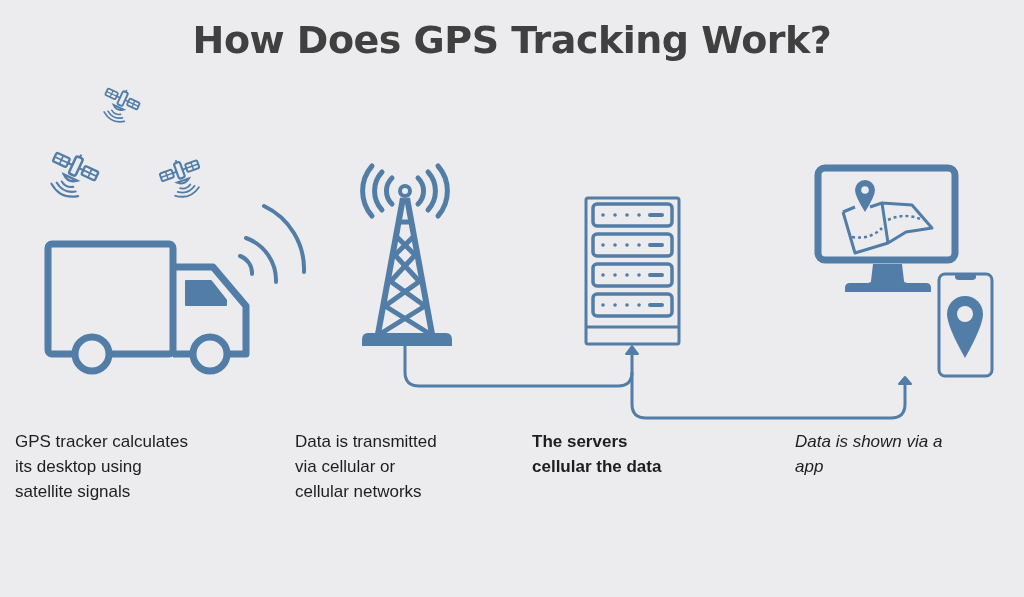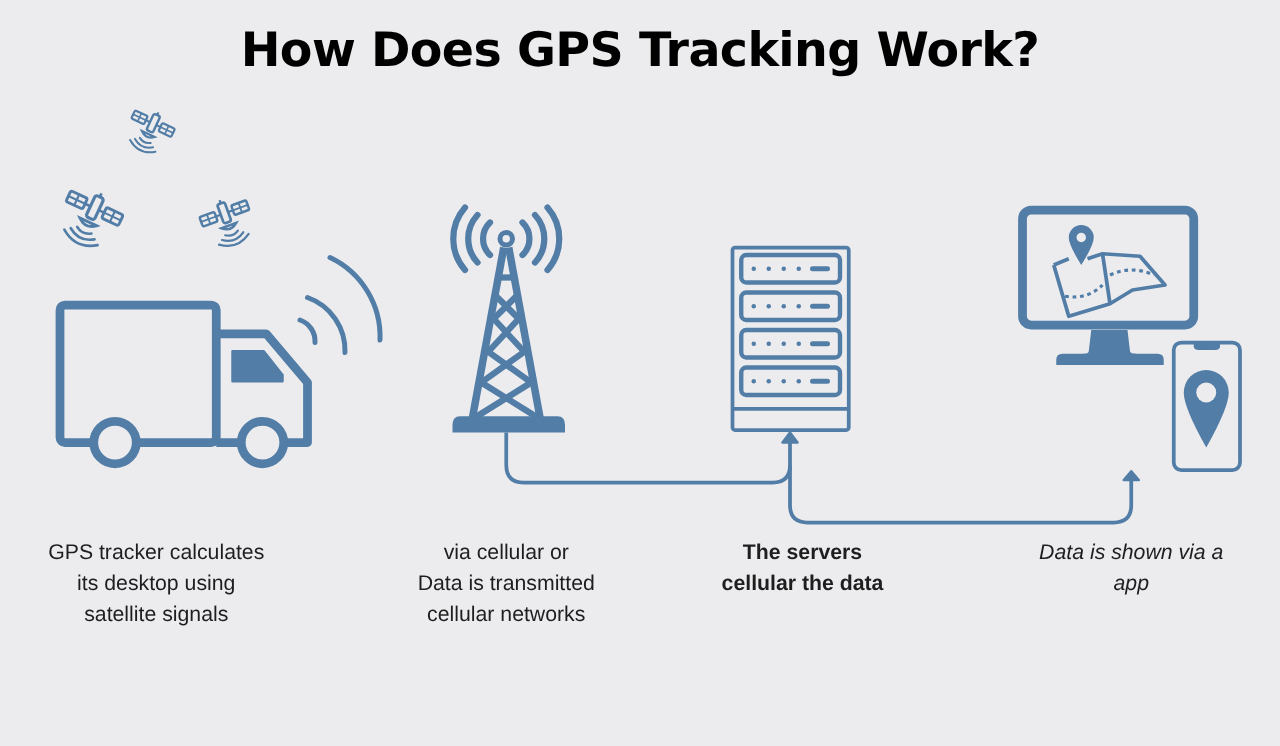--- a/index.html
+++ b/index.html
@@ -10,27 +10,26 @@
     overflow: hidden;
     font-family: "DejaVu Sans", "Liberation Sans", sans-serif;
   }
   .title {
     position: absolute; left: 0; top: 18px; width: 1024px;
     text-align: center;
     font-family: "DejaVu Sans", sans-serif;
     font-weight: bold;
     font-size: 38px;
     letter-spacing: -0.5px;
-    color: #000000;
+    color: #404040;
   }
   svg.art { position: absolute; left: 0; top: 0; }
   .caption {
     position: absolute;
     width: 220px;
-    text-align: center;
     font-family: "Liberation Sans", sans-serif;
     font-size: 17px;
     line-height: 25px;
     color: #1e1e1e;
   }
   .caption span { display: block; }
 </style>
 </head>
 <body>
 
@@ -175,22 +174,22 @@
     <circle cx="965" cy="314" r="8" fill="#ececef"></circle>
   </g>
 </svg>
 
 <div class="caption" style="left:15px; top:429px;">
   <span>GPS tracker calculates</span>
   <span>its desktop using</span>
   <span>satellite signals</span>
 </div>
 <div class="caption" style="left:295px; top:429px;">
+  <span>Data is transmitted</span>
   <span>via cellular or</span>
-  <span>Data is transmitted</span>
   <span>cellular networks</span>
 </div>
 <div class="caption" style="left:532px; top:429px;font-weight:bold;">
   <span>The servers</span>
   <span>cellular the data</span>
 </div>
 <div class="caption" style="left:795px; top:429px;font-style:italic;">
   <span>Data is shown via a</span>
   <span>app</span>
 </div>

